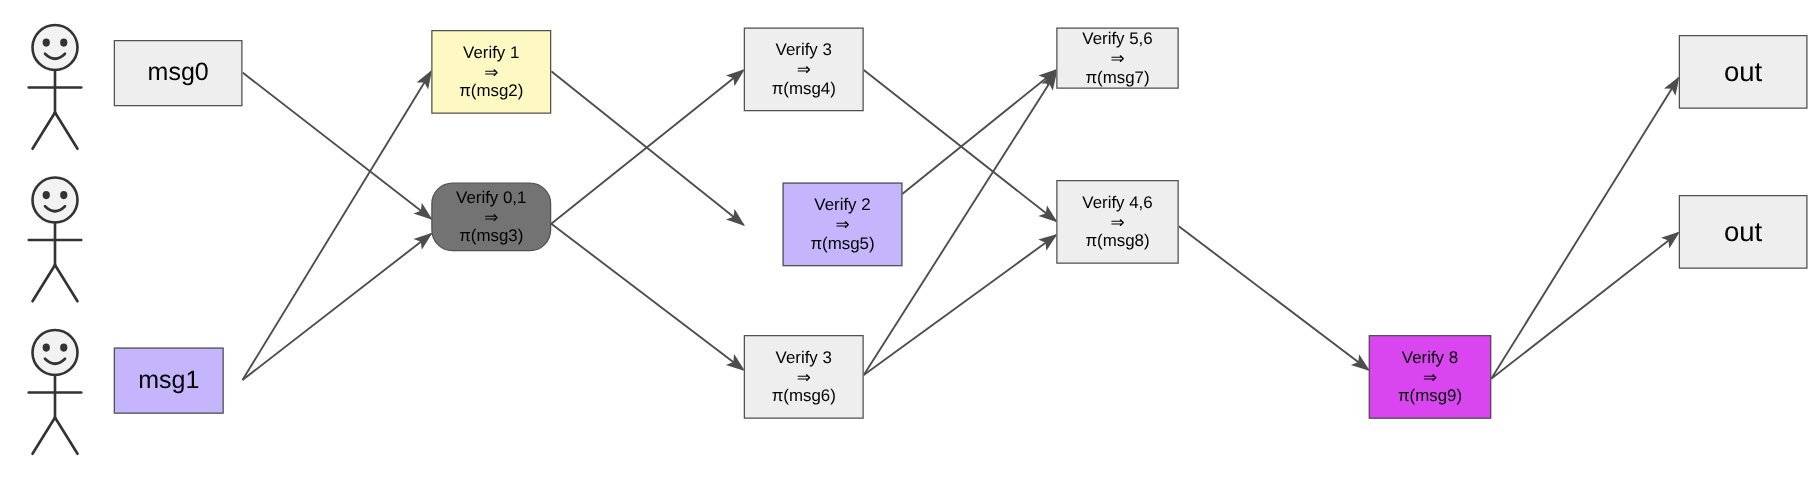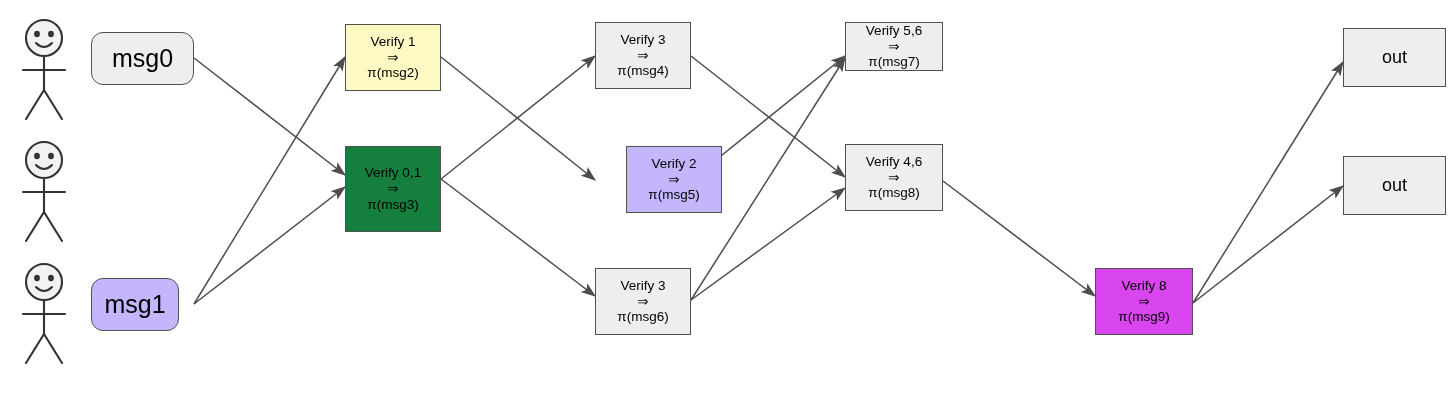--- a/index.html
+++ b/index.html
@@ -32,28 +32,27 @@
     border: 1.4px solid #51514f;
     display: flex;
     flex-direction: column;
     align-items: center;
     justify-content: center;
     color: #000000;
     line-height: 1.18;
     text-align: center;
   }
   .node.msg {
-    font-size: 25px;
-    border-radius: 12px;
+    font-size: 20px;
   }
   .node.verify {
     font-size: 13.5px;
   }
   .node.out {
-    font-size: 18px;
+    font-size: 22px;
   }
   .node .ln {
     white-space: nowrap;
   }
   .actor {
     position: absolute;
   }
 </style>
 </head>
 <body>
@@ -132,21 +131,21 @@
         <div class="ln">msg0</div>
       </div>
       <div class="node msg" style="left: 91px; top: 278px; width: 88px; height: 53px; background: #c4b5fd; border-color: rgb(81, 81, 79);">
         <div class="ln">msg1</div>
       </div>
       <div class="node verify" style="left: 345px; top: 24px; width: 96px; height: 67px; background: #fef9c3; border-color: rgb(81, 81, 79);">
         <div class="ln">Verify 1</div>
         <div class="ln">⇒</div>
         <div class="ln">π(msg2)</div>
       </div>
-      <div class="node verify" style="left: 345px; top: 146px; width: 96px; height: 86px; background: #15803d; border-color: rgb(81, 81, 79);">
+      <div class="node verify" style="left: 345px; top: 146px; width: 96px; height: 55px; background: #737373; border-color: rgb(81, 81, 79); border-radius: 17px;">
         <div class="ln">Verify 0,1</div>
         <div class="ln">⇒</div>
         <div class="ln">π(msg3)</div>
       </div>
       <div class="node verify" style="left: 595px; top: 22px; width: 96px; height: 67px; background: rgb(238, 238, 238); border-color: rgb(81, 81, 79);">
         <div class="ln">Verify 3</div>
         <div class="ln">⇒</div>
         <div class="ln">π(msg4)</div>
       </div>
       <div class="node verify" style="left: 626px; top: 146px; width: 96px; height: 67px; background: #c4b5fd; border-color: rgb(81, 81, 79);">

